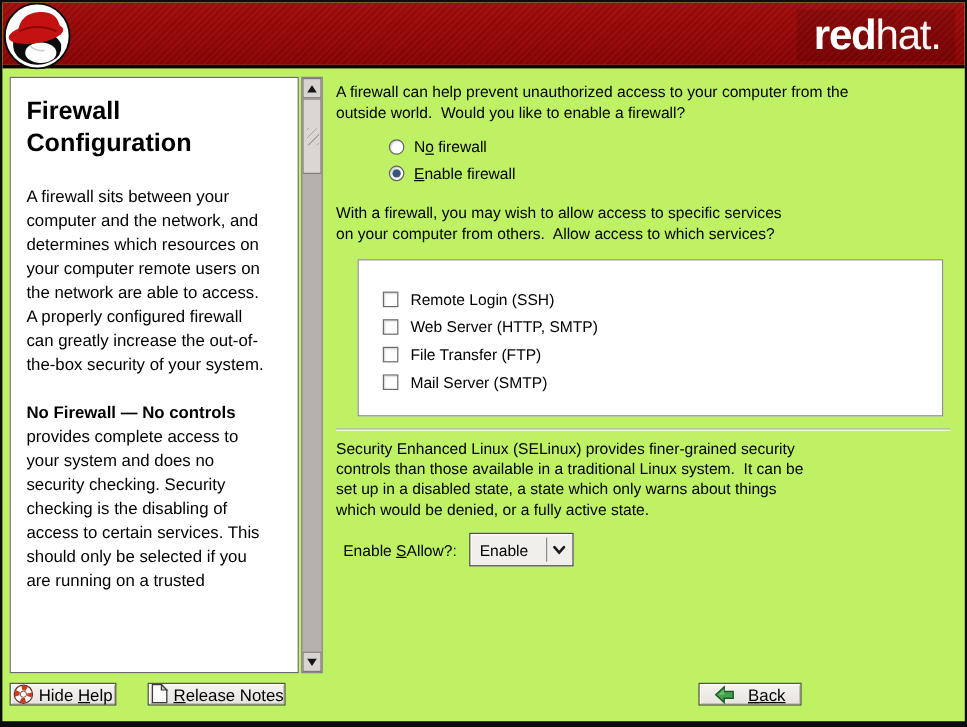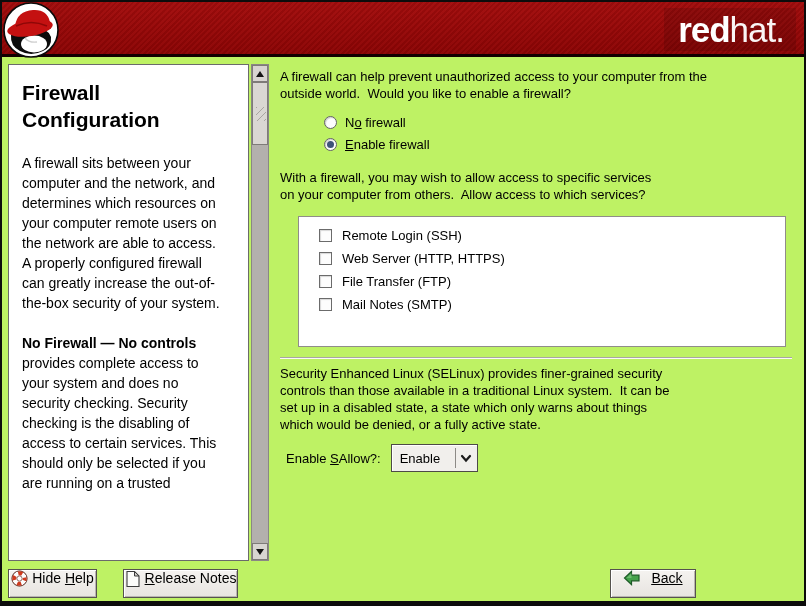--- a/index.html
+++ b/index.html
@@ -57,51 +57,51 @@
 
   .radio-group { margin:9px 0 0 44px; }
   .radio-row { display:flex; align-items:center; height:22px; font-size:13px; cursor:default; }
   .radio-circle { width:13px; height:13px; border-radius:50%; background:#fdfdfd; border:1px solid #636363; margin-right:8px; position:relative; box-shadow:inset 1px 1px 1px rgba(0,0,0,0.18); }
   .radio-row.selected .radio-circle::after {
     content:""; position:absolute; left:2px; top:2px; width:7px; height:7px; border-radius:50%; background:#3e5379;
   }
   .key { text-decoration:underline; }
 
   .services-intro { margin-top:14px; }
-  .services-box { margin:13px 0 0 18px; width:488px; height:131px; background:#fff; border:1px solid #908d89; padding:7px 0 0 20px; }
+  .services-box { margin:13px 0 0 18px; width:488px; height:131px; background:#fff; border:1px solid #908d89; padding:21px 0 0 20px; }
   .svc-row { display:flex; align-items:center; height:23px; font-size:13px; }
   .checkbox { width:13px; height:13px; background:#fdfdfd; border:1px solid #6b6b6b; margin-right:10px; box-shadow:inset 1px 1px 1px rgba(0,0,0,0.15); }
 
   .separator { margin-top:10px; width:512px; height:2px; border-top:1px solid #a9a6a2; border-bottom:1px solid #fbfbfa; }
   .selinux-p { margin-top:6px; }
 
   .selinux-row { margin:11px 0 0 6px; display:flex; align-items:center; }
   .selinux-label { font-size:13px; margin-right:10px; }
   .combo {
     width:87px; height:28px; background:#f1efec; border:1px solid #4d4a47;
     display:flex; align-items:stretch; cursor:default;
     box-shadow:inset 1px 1px 0 #fff;
   }
   .combo-value { flex:1; font-size:13px; display:flex; align-items:center; padding-left:8px; }
   .combo-div { width:1px; background:#8d8a86; margin:3px 0; }
   .combo-arrow { width:21px; display:flex; align-items:center; justify-content:center; }
 
   
   .btn {
-    position:absolute; top:567px; height:29px;
+    position:absolute; top:567px; height:19px;
     background:linear-gradient(#f5f3f0,#e7e4e0);
     border:1px solid #55524e;
     box-shadow:inset 1px 1px 0 #ffffff, inset -1px -1px 0 #b9b5b0;
-    display:flex; align-items:flex-start; justify-content:center;
+    display:flex; align-items:flex-end; justify-content:center;
     font-family:"Liberation Sans", sans-serif; font-size:14px; color:#000; cursor:default;
   }
   .btn .ic { display:flex; align-items:center; margin-right:4px; }
   #btn-hide-help { left:6px; width:89px; }
   #btn-release-notes { left:121px; width:115px; }
-  #btn-back { left:608px; width:86px;text-decoration:underline; }
+  #btn-back { left:580px; width:86px;text-decoration:underline; }
   #btn-next { left:710px; width:86px; outline:1px dotted #3b3b3b; outline-offset:-4px; }
   #btn-back .ic, #btn-next .ic { margin-right:10px; }
 </style>
 </head>
 <body>
 
 <div id="window">
 
   <div class="banner">
     <div class="logo-circle">
@@ -170,29 +170,29 @@
     <div class="p13 services-intro">With a firewall, you may wish to allow access to specific services
 on your computer from others.  Allow access to which services?</div>
 
     <div class="services-box">
       <div class="svc-row">
         <span class="checkbox"></span>
         <span>Remote Login (SSH)</span>
       </div>
       <div class="svc-row">
         <span class="checkbox"></span>
-        <span>Web Server (HTTP, HTTPS)</span>
+        <span>Web Server (HTTP, SMTP)</span>
       </div>
       <div class="svc-row">
         <span class="checkbox"></span>
         <span>File Transfer (FTP)</span>
       </div>
       <div class="svc-row">
         <span class="checkbox"></span>
-        <span>Mail Notes (SMTP)</span>
+        <span>Mail Server (SMTP)</span>
       </div>
     </div>
 
     <div class="separator"></div>
 
     <div class="p13 selinux-p">Security Enhanced Linux (SELinux) provides finer-grained security
 controls than those available in a traditional Linux system.  It can be
 set up in a disabled state, a state which only warns about things
 which would be denied, or a fully active state.</div>
 

